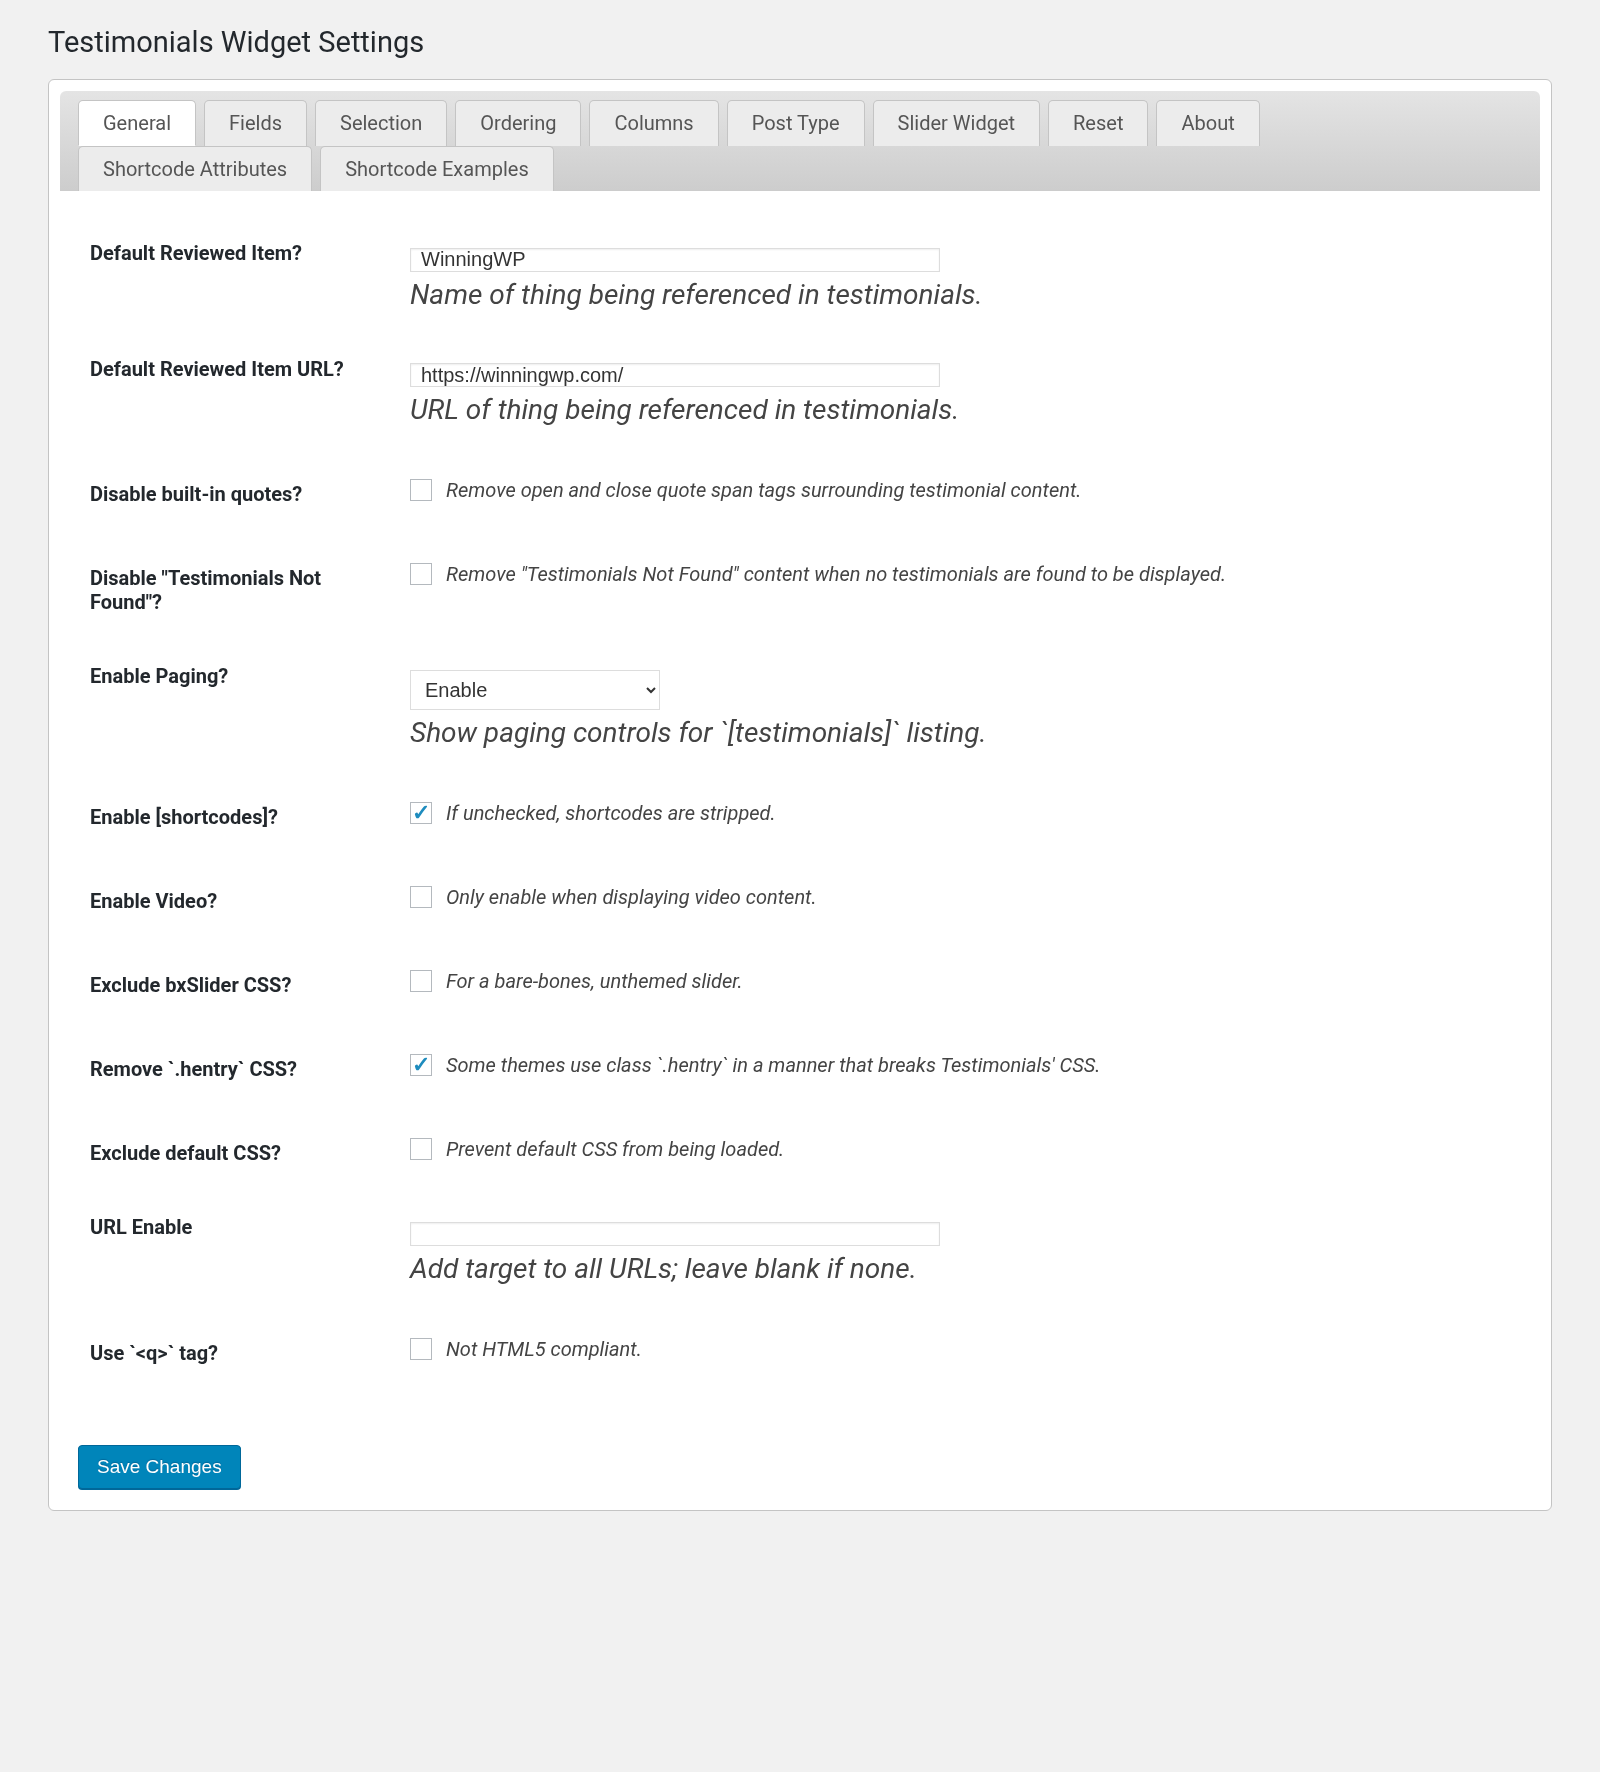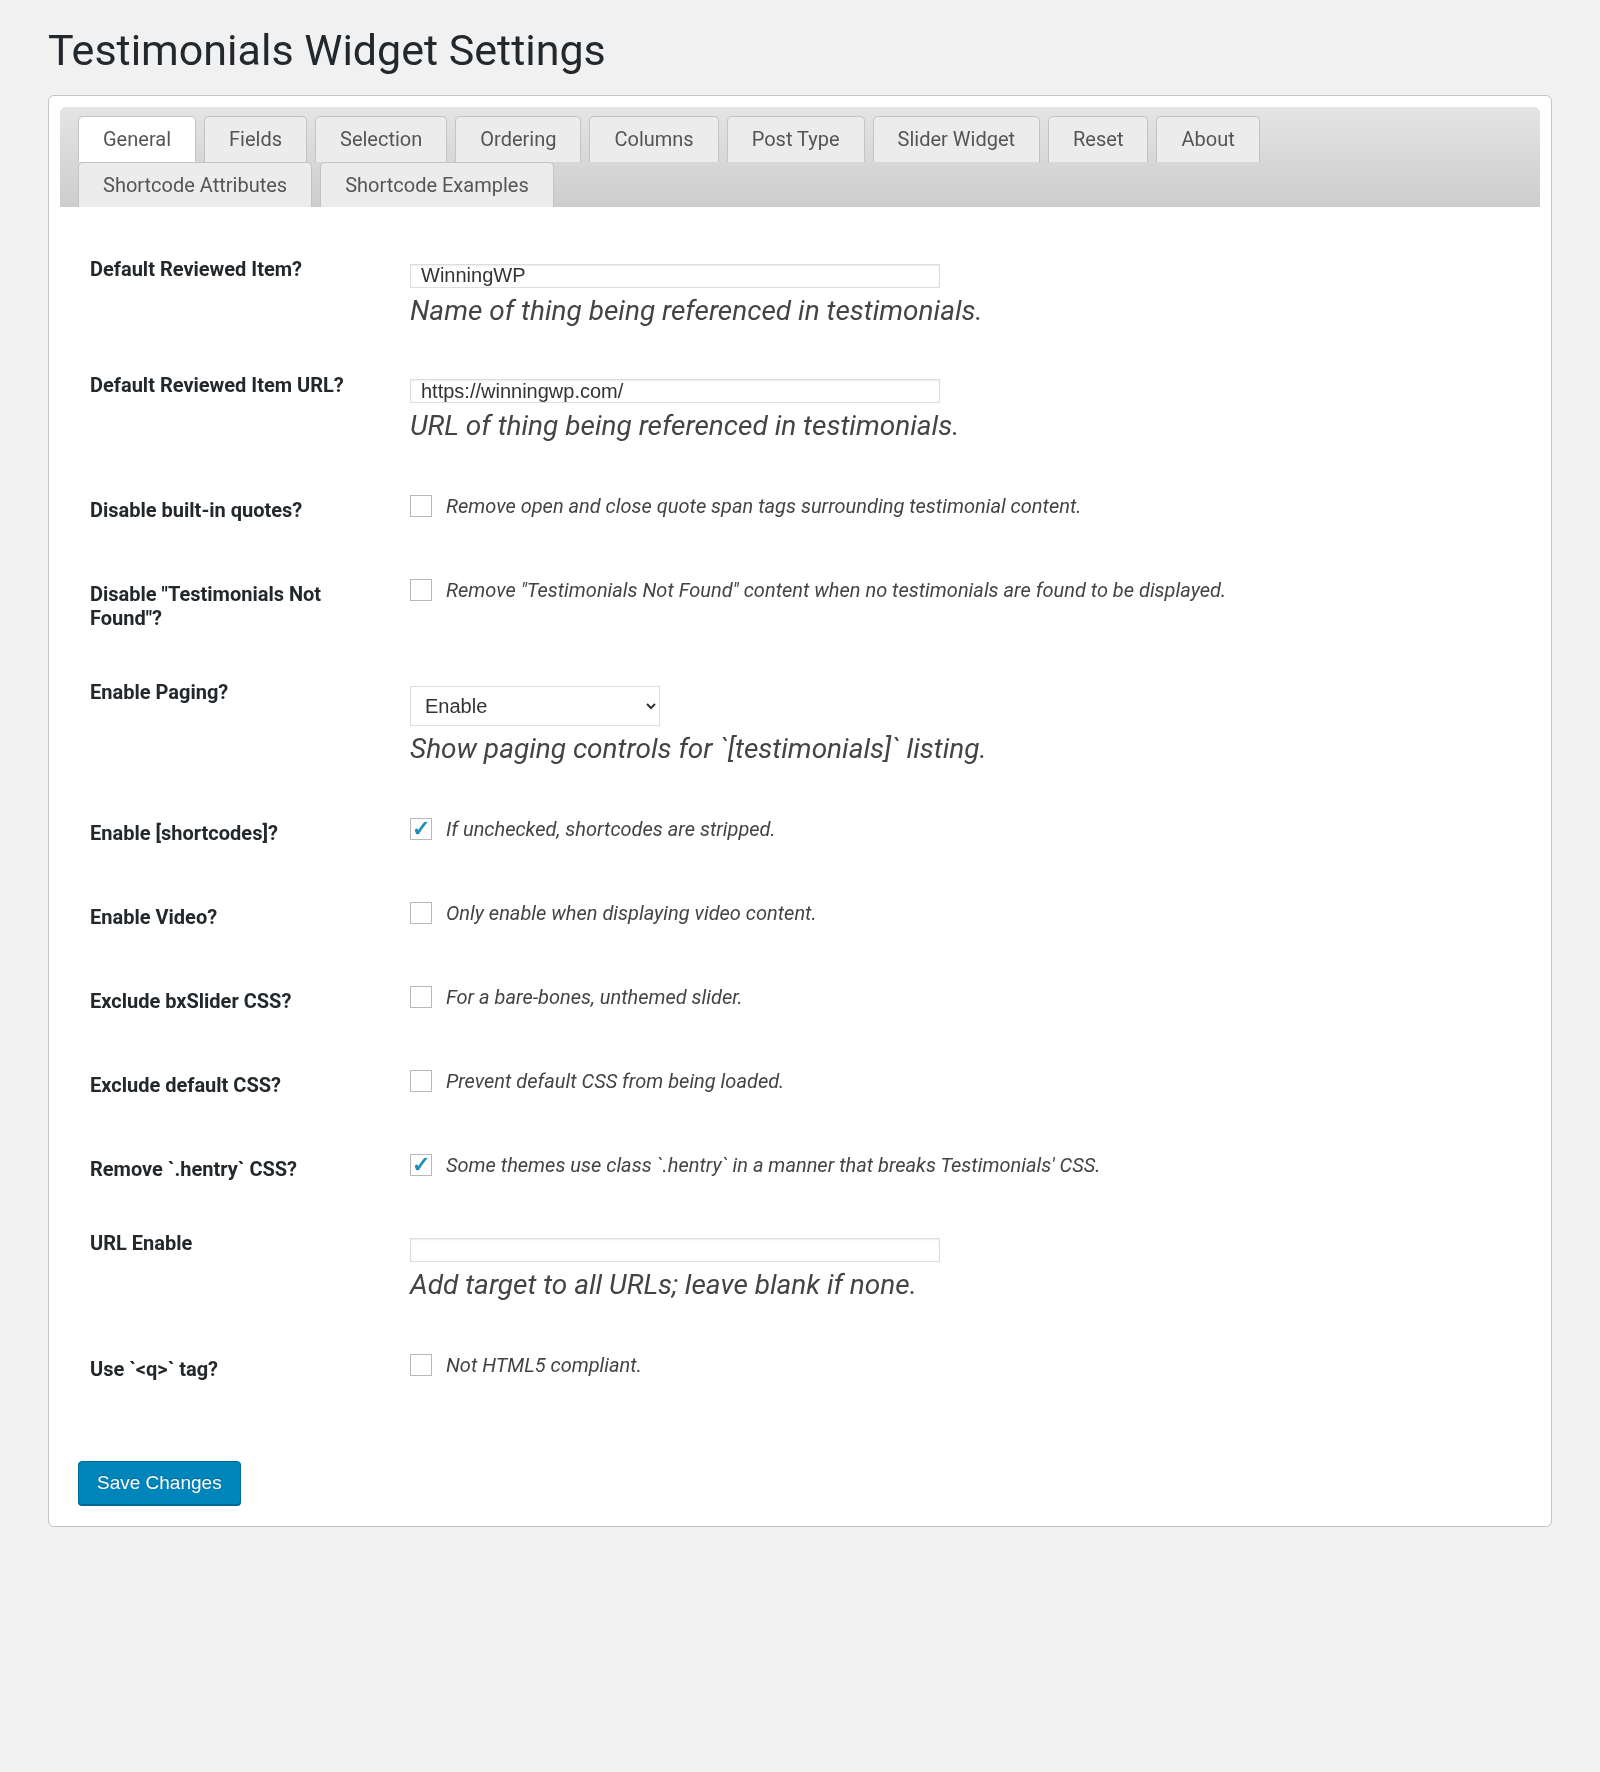--- a/index.html
+++ b/index.html
@@ -10,21 +10,21 @@
   padding: 0;
   background: #f1f1f1;
   font-family: -apple-system, BlinkMacSystemFont, "Segoe UI", Roboto, "Helvetica Neue", Arial, sans-serif;
   font-size: 20px;
   color: #23282d;
 }
 .wrap {
   padding: 20px 48px 48px 48px;
 }
 h1 {
-  font-size: 43px;
+  font-size: 29px;
   font-weight: 400;
   margin: 5px 0 20px 0;
   color: #23282d;
 }
 .settings-box {
   background: #fff;
   border: 1px solid #c4c4c4;
   border-radius: 6px;
   padding: 11px;
 }
@@ -247,34 +247,34 @@
           <tr>
             <th>Exclude bxSlider CSS?</th>
             <td>
               <div class="checkbox-line">
                 <input type="checkbox" style="">
                 <span class="description-inline">For a bare-bones, unthemed slider.</span>
               </div>
             </td>
           </tr>
           <tr>
-            <th>Exclude default CSS?</th>
-            <td>
-              <div class="checkbox-line">
-                <input type="checkbox" style="">
-                <span class="description-inline">Prevent default CSS from being loaded.</span>
-              </div>
-            </td>
-          </tr>
-          <tr>
             <th>Remove `.hentry` CSS?</th>
             <td>
               <div class="checkbox-line">
                 <input type="checkbox" checked="" style="">
                 <span class="description-inline">Some themes use class `.hentry` in a manner that breaks Testimonials' CSS.</span>
+              </div>
+            </td>
+          </tr>
+          <tr>
+            <th>Exclude default CSS?</th>
+            <td>
+              <div class="checkbox-line">
+                <input type="checkbox" style="">
+                <span class="description-inline">Prevent default CSS from being loaded.</span>
               </div>
             </td>
           </tr>
           <tr>
             <th class="with-desc">URL Enable</th>
             <td>
               <input type="text" value="" style="">
               <span class="description">Add target to all URLs; leave blank if none.</span>
             </td>
           </tr>

